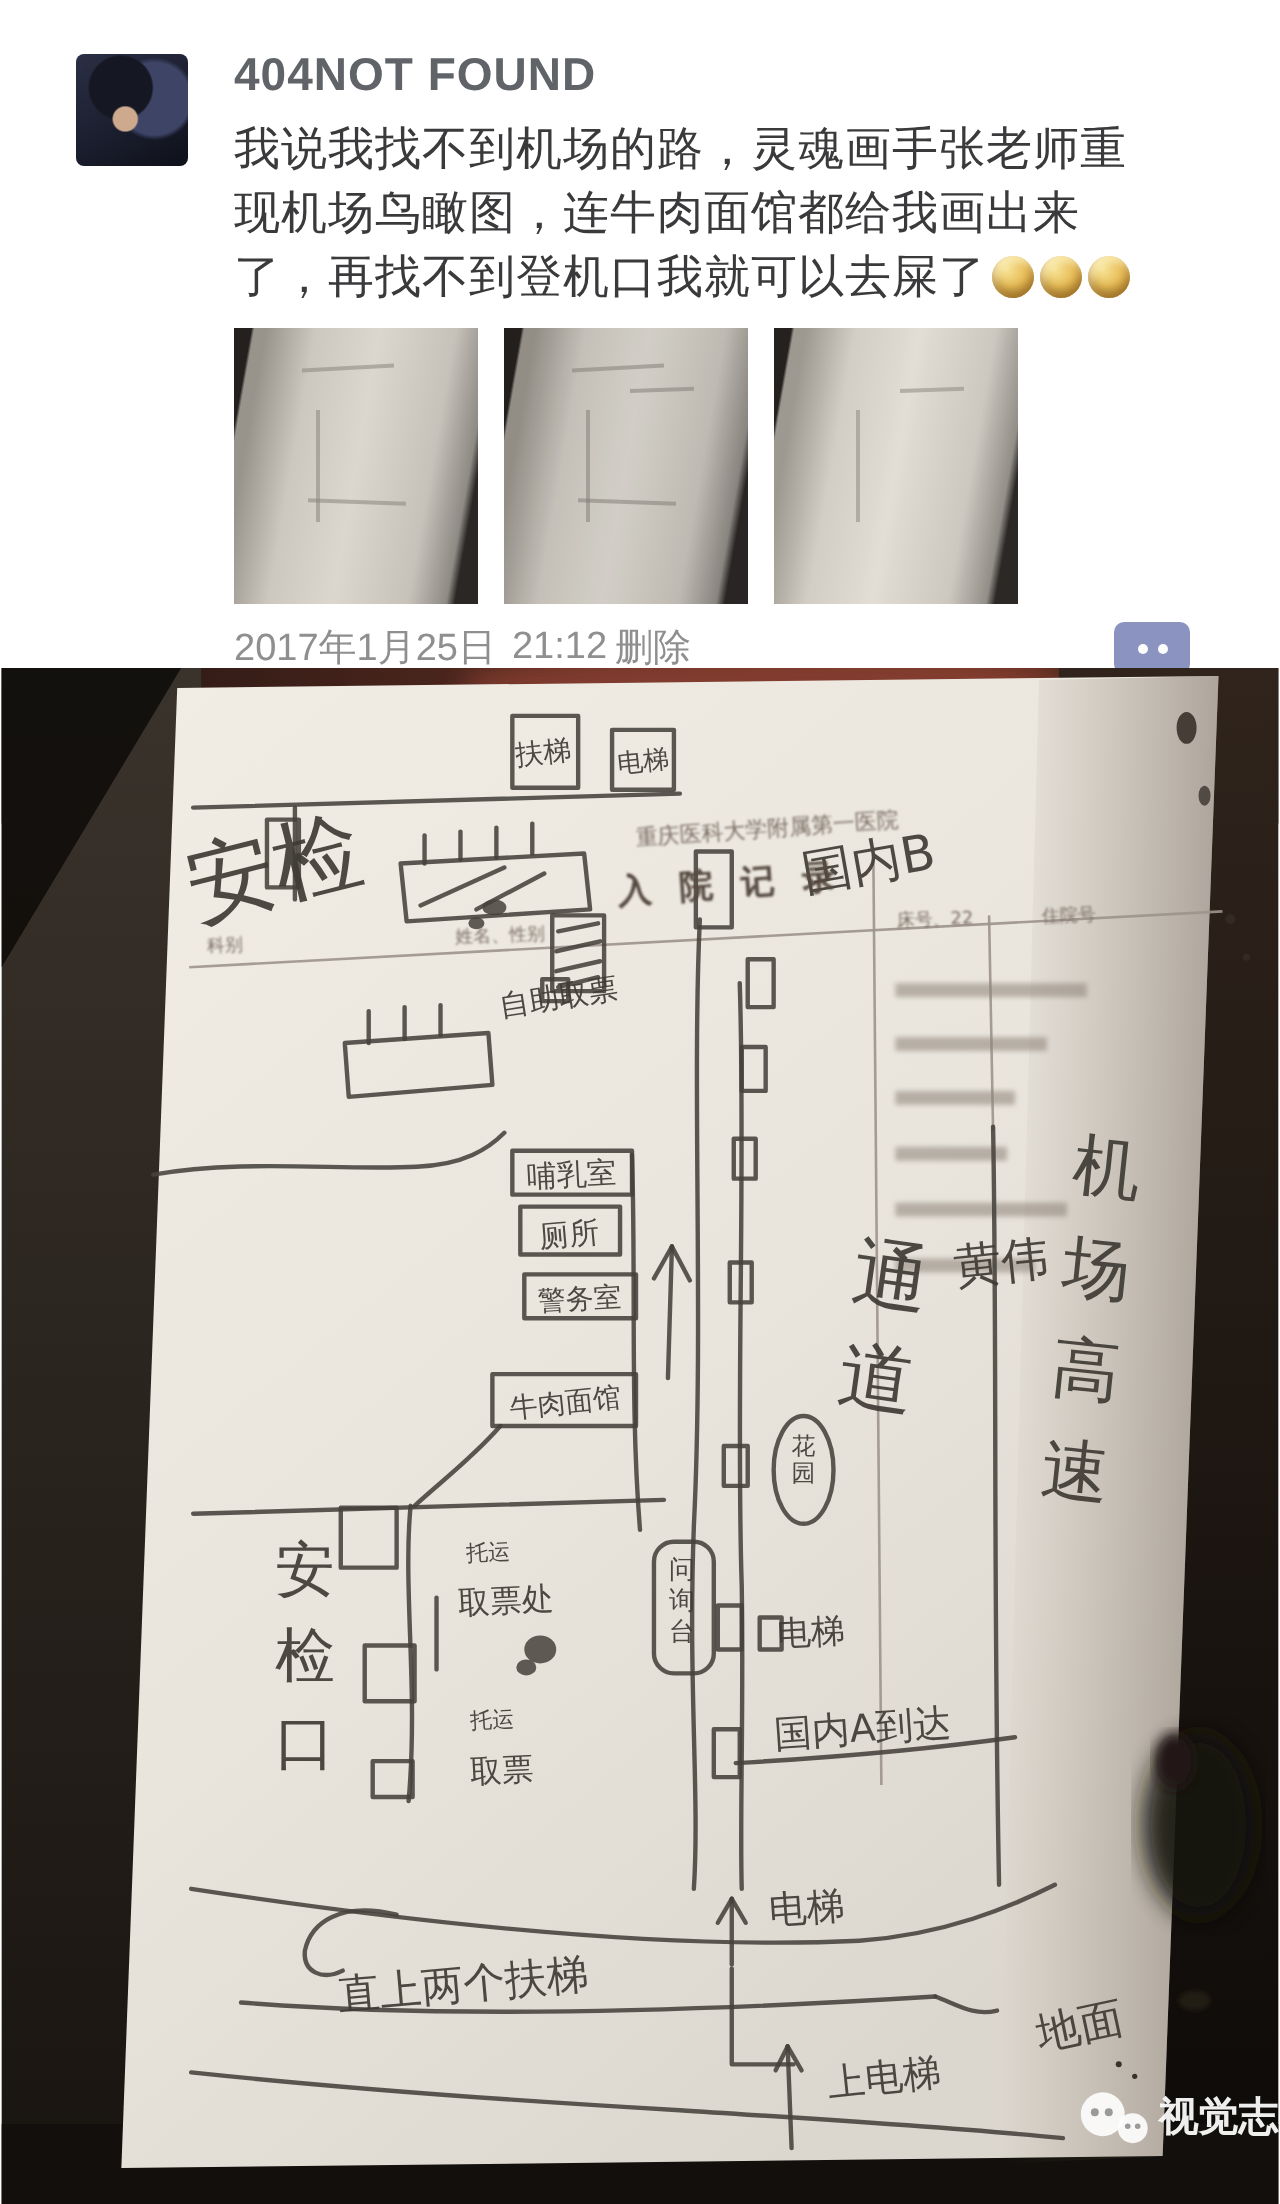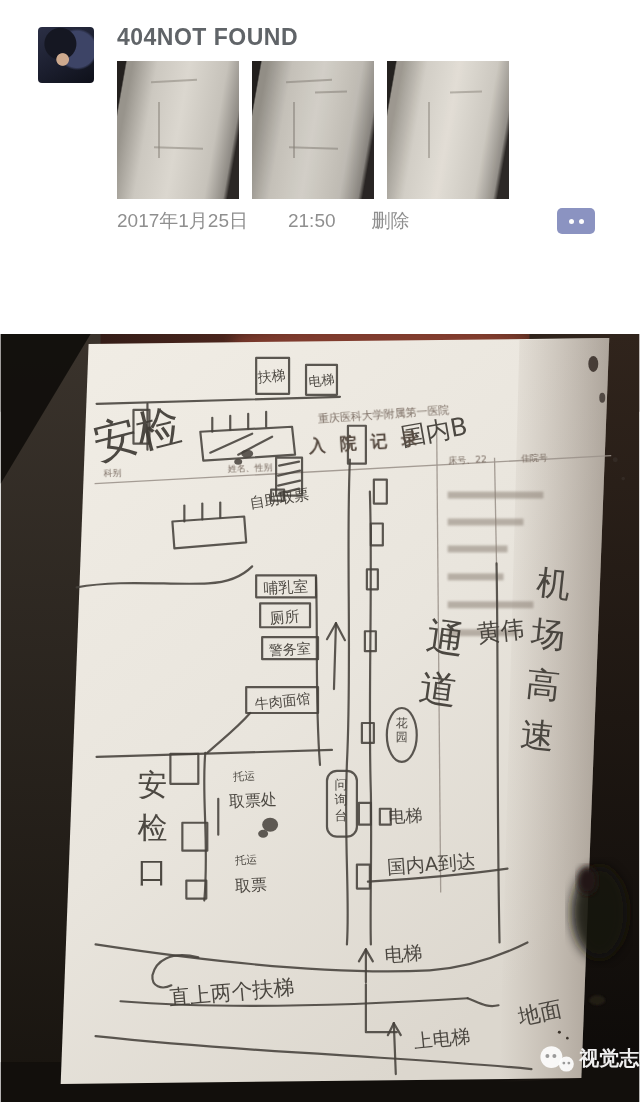--- a/index.html
+++ b/index.html
@@ -21,21 +21,21 @@
          box-shadow:inset 0 -4px 5px rgba(110,70,10,.45), inset 2px 3px 3px rgba(255,245,200,.7);}
   .thumbs{display:flex;gap:13px;margin-top:10px;}
   .thumb{position:relative;width:122px;height:138px;overflow:hidden;
          background:linear-gradient(100deg,#23201e 0 6%, #98948c 7% 11%, #ccc8c0 28%, #dbd7cf 50%, #c6c2ba 76%, #8e8a84 89%, #2b2725 92% 100%);}
   .thumb i{position:absolute;background:#8a857c;opacity:.55;display:block;}
   .thumb .l1{left:28%;top:14%;width:38%;height:2px;transform:rotate(-3deg);}
   .thumb .l2{left:34%;top:30%;width:2px;height:40%;}
   .thumb .l3{left:30%;top:62%;width:40%;height:2px;transform:rotate(2deg);}
   .thumb .l4{left:52%;top:22%;width:26%;height:2px;transform:rotate(-2deg);}
   .thumb:nth-child(2){filter:brightness(.96);} .thumb:nth-child(3){filter:brightness(1.03);}
-  .meta{display:flex;align-items:center;margin-top:9px;font-size:19px;color:#8f8f8f;gap:32px;}
+  .meta{display:flex;align-items:center;margin-top:9px;font-size:19px;color:#8f8f8f;}
   .meta .time{margin-left:8px;}
   .meta .del{margin-left:4px;cursor:pointer;}
   .comment-btn{margin-left:auto;margin-right:22px;width:38px;height:26px;border-radius:5px;
                background:#8b93c1;display:flex;align-items:center;justify-content:center;gap:5px;}
   .comment-btn b{width:5px;height:5px;border-radius:50%;background:#fdfdfd;}
   
   .photo{position:absolute;left:0;top:334px;width:640px;height:768px;}
   svg{display:block;}
   .pen path,.pen rect,.pen ellipse{fill:none;stroke:#45413b;stroke-width:2.2;stroke-linecap:round;stroke-linejoin:round;opacity:.88;}
   .pen .fill{fill:#45413b;stroke:none;opacity:.85;}
@@ -47,40 +47,41 @@
 </style>
 </head>
 <body>
 
 <div class="screen">
 
   <div class="post">
     <div class="avatar"></div>
     <div class="content">
       <div class="username">404NOT FOUND</div>
+      <div class="body-text"><span>我说我找不到机场的路，灵魂画手张老师重现机场鸟瞰图，连牛肉面馆都给我画出来了，再找不到登机口我就可以去屎了</span><span id="emoji-slot"><span class="emoji"></span><span class="emoji"></span><span class="emoji"></span></span></div>
       <div class="thumbs">
         <div class="thumb">
             <i class="l1"></i>
             <i class="l2"></i>
             <i class="l3"></i>
           </div>
         <div class="thumb">
             <i class="l1"></i>
             <i class="l2"></i>
             <i class="l3"></i>
             <i class="l4"></i>
           </div>
         <div class="thumb">
             <i class="l2"></i>
             <i class="l4"></i>
           </div>
       </div>
       <div class="meta">
         <span class="date">2017年1月25日</span>
-        <span class="time">21:50</span>
+        <span class="time">21:12</span>
         <span class="del">删除</span>
         <span class="comment-btn">
             <b></b>
             <b></b>
           </span>
       </div>
     </div>
   </div>
 
   <div class="photo">

